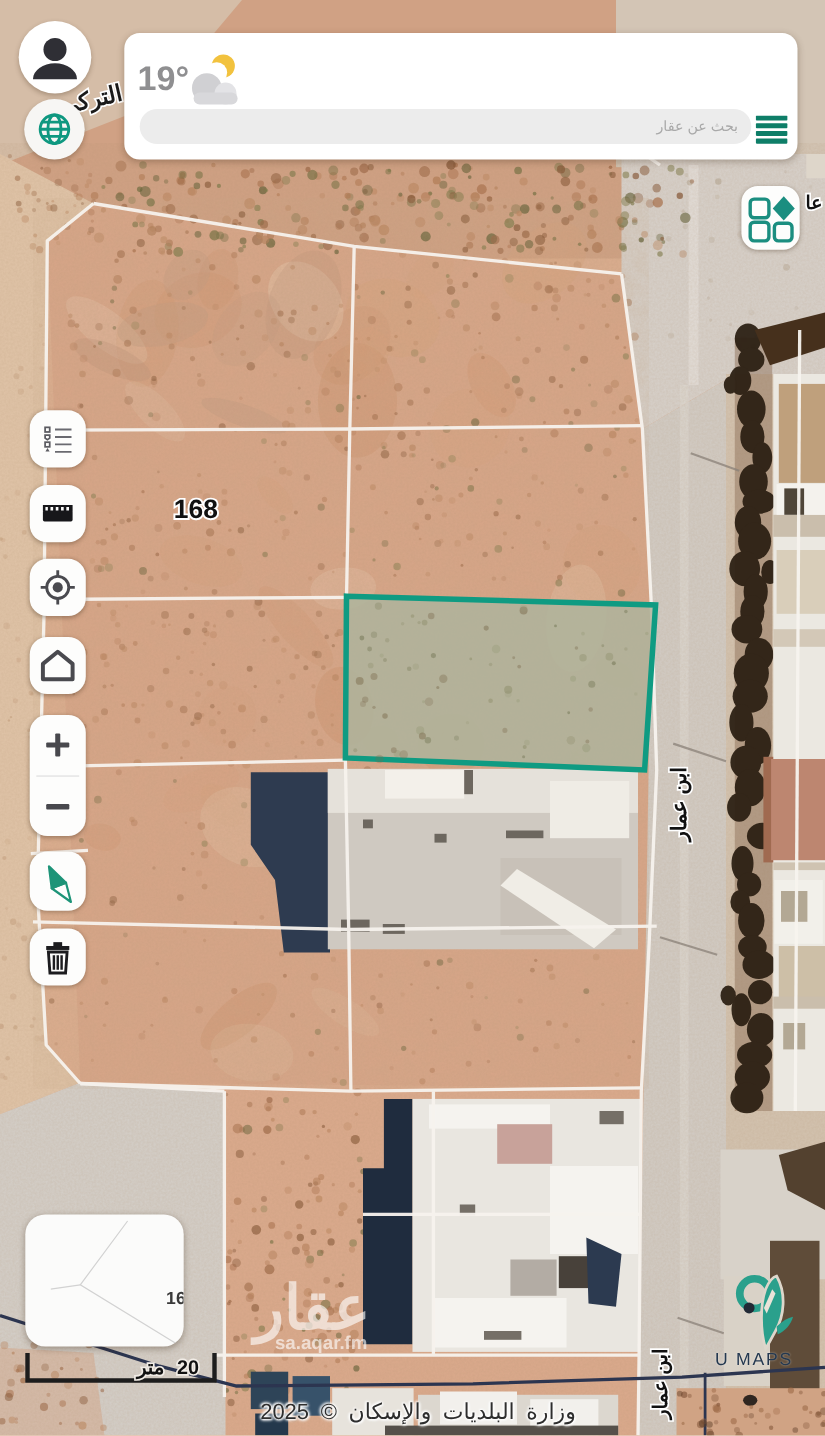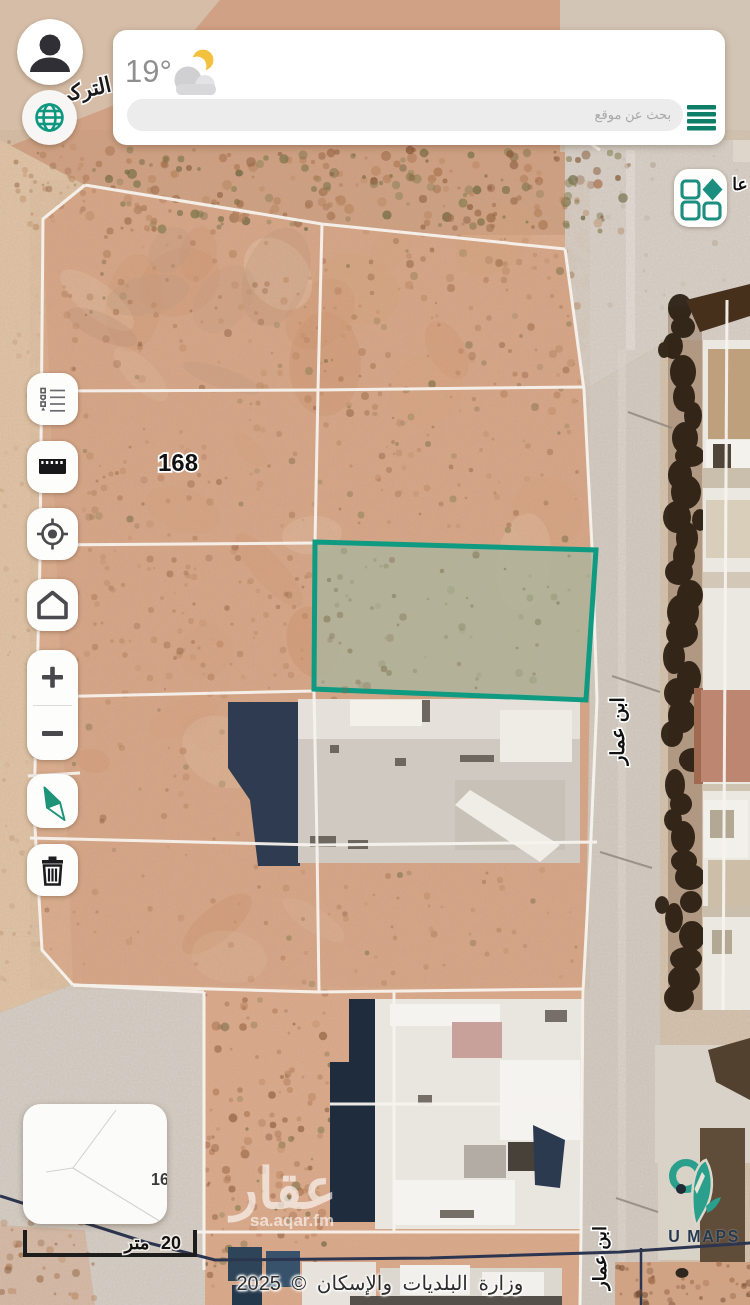--- a/index.html
+++ b/index.html
@@ -1621,34 +1621,34 @@
     <circle cx="27.5" cy="27.5" r="13"></circle>
     <ellipse cx="27.5" cy="27.5" rx="6" ry="13"></ellipse>
     <line x1="14.5" y1="27.5" x2="40.5" y2="27.5"></line>
     <line x1="16.5" y1="21" x2="38.5" y2="21"></line>
     <line x1="16.5" y1="34" x2="38.5" y2="34"></line>
   </svg>
 </div>
 
 <div class="abs" style="left:113px;top:30px;width:612px;height:115px;background:#fff;border-radius:14px;box-shadow:0 2px 7px rgba(60,40,20,.3);">
 
-  <div class="abs" style="left:12px;top:24px;font-size:31px;color:#8f8f91;">19°</div>
+  <div class="abs" style="left:12px;top:24px;font-size:31px;color:#8f8f91;font-weight:bold;">19°</div>
 
   <svg class="abs" style="left:50px;top:10px;" width="60" height="62" viewBox="0 0 60 62">
     <circle cx="40" cy="20" r="10.5" fill="#f2c23e"></circle>
     <circle cx="34" cy="26" r="9.5" fill="#ffffff"></circle>
     <circle cx="25" cy="40" r="13.5" fill="#d0d0d3"></circle>
     <circle cx="42" cy="45" r="10" fill="#e3e3e6"></circle>
     <rect x="13" y="44" width="40" height="11" rx="5.5" fill="#d8d8db"></rect>
   </svg>
 
 
   <div class="abs" style="left:14px;top:69px;width:556px;height:32px;background:#ececec;border-radius:16px;">
 
-    <div class="abs" style="right:12px;top:8px;font-size:13px;color:#a9a9a9;" dir="rtl">بحث عن موقع</div>
+    <div class="abs" style="right:12px;top:8px;font-size:13px;color:#a9a9a9;" dir="rtl">بحث عن عقار</div>
   </div>
 
   <svg class="abs" style="left:574px;top:75px;" width="29" height="28" viewBox="0 0 29 28">
     <g fill="#0e7e68">
           <rect x="0" y="0" width="29" height="4.6" rx="1"></rect>
           <rect x="0" y="7" width="29" height="4.6" rx="1"></rect>
           <rect x="0" y="14" width="29" height="4.6" rx="1"></rect>
           <rect x="0" y="21" width="29" height="4.6" rx="1"></rect>
         </g>
   </svg>
@@ -1759,18 +1759,18 @@
 </svg>
 
 <div class="abs" style="left:650px;top:1148px;width:90px;height:105px;">
   <svg width="90" height="105" viewBox="0 0 90 105">
     <circle cx="36" cy="28" r="13.5" fill="none" stroke="#2aa08c" stroke-width="7"></circle>
     <path d="M56 12 C65 28 63 48 55 62 C50 71 48 75 46 78 C41 62 41 38 46 24 C49 17 52 13 56 12 Z" fill="#2aa08c" stroke="#ddd6cb" stroke-width="2.5"></path>
     <path d="M52 24 L55 28 L47 46 L44.5 41 Z" fill="#eae3d8"></path>
     <path d="M56 58 C61 53 66 50 71 49 C69 56 64 62 57 65 Z" fill="#2aa08c"></path>
     <circle cx="31" cy="41" r="5" fill="#222a36"></circle>
   </svg>
-  <div class="abs" style="left:0;top:80px;width:90px;text-align:right;font-size:16px;font-weight:bold;letter-spacing:1.6px;color:#24384f;text-shadow:0 0 2px rgba(255,255,255,.55);">U MAPS</div>
+  <div class="abs" style="left:0;top:80px;width:90px;text-align:left;font-size:16px;font-weight:normal;letter-spacing:1.6px;color:#24384f;text-shadow:0 0 2px rgba(255,255,255,.55);">U MAPS</div>
 </div>
 
 <div class="abs" style="left:180px;top:1271px;width:400px;text-align:center;font-size:20px;font-weight:normal;word-spacing:5px;color:#2e2e2e;text-shadow:0 0 3px #fff,0 0 3px #fff,0 0 4px #fff,1px 1px 2px #fff,-1px -1px 2px #fff;" dir="rtl">وزارة البلديات والإسكان © 2025</div>
 
 </div>
 
 </body></html>

